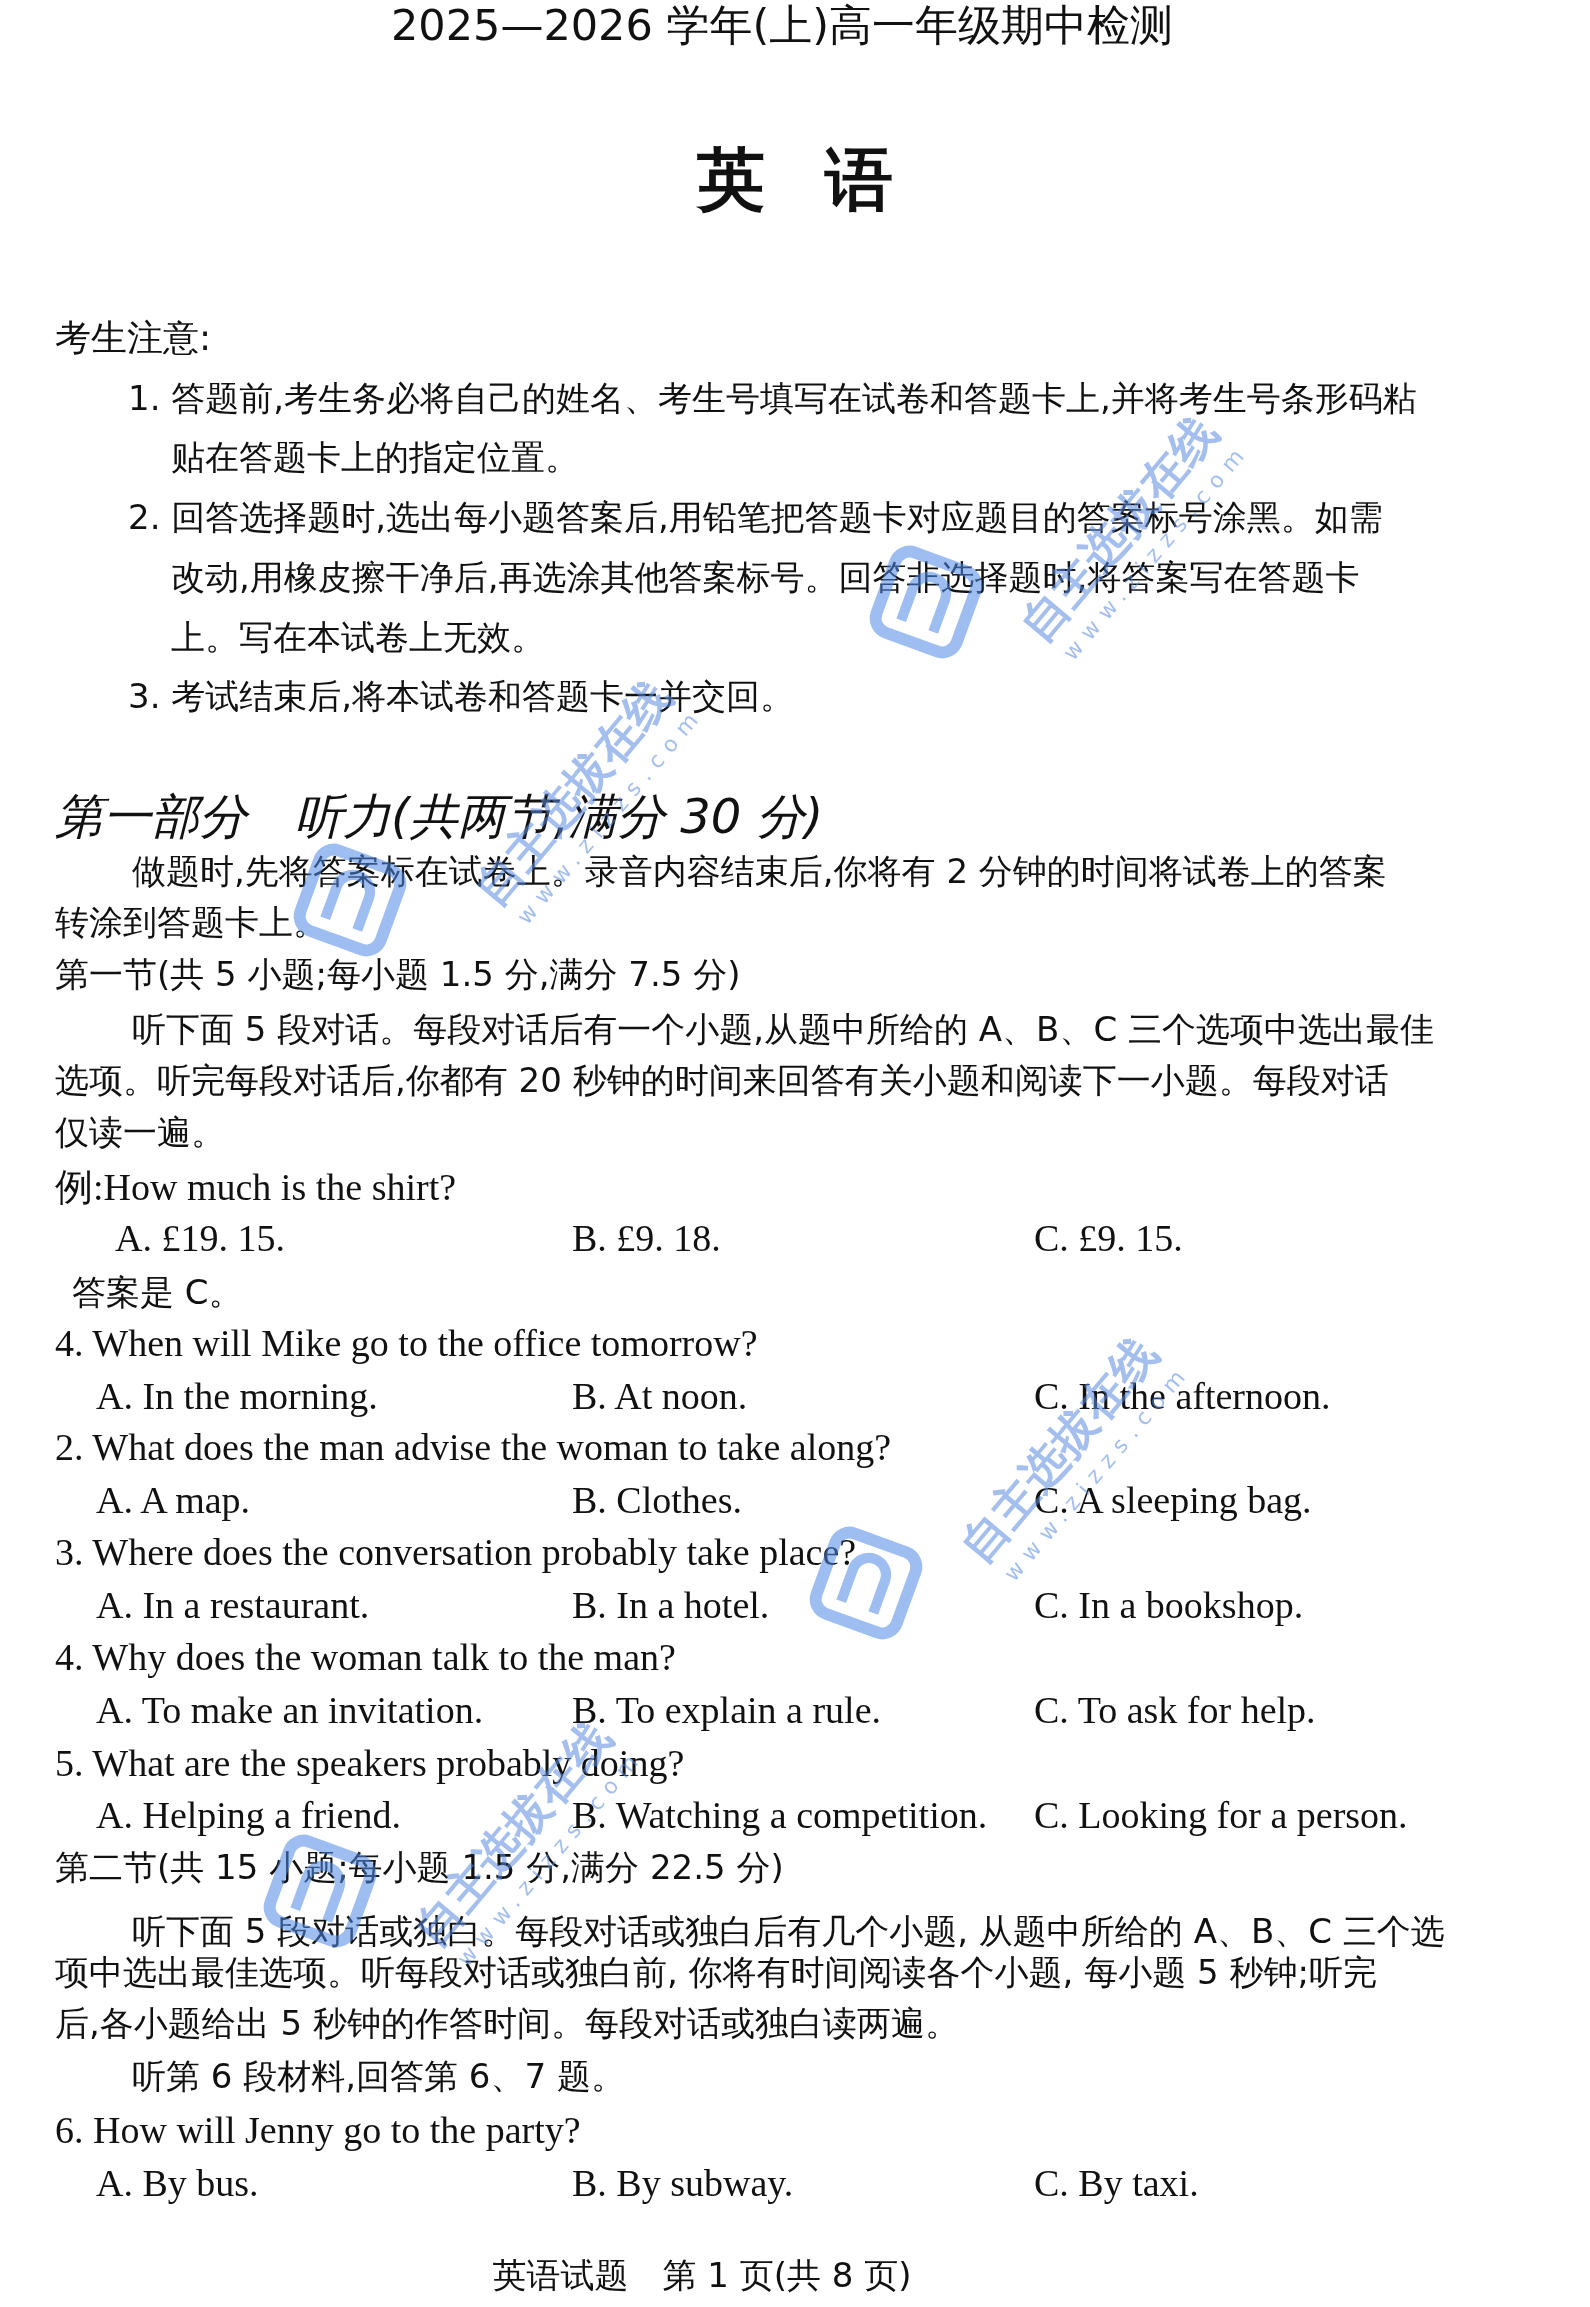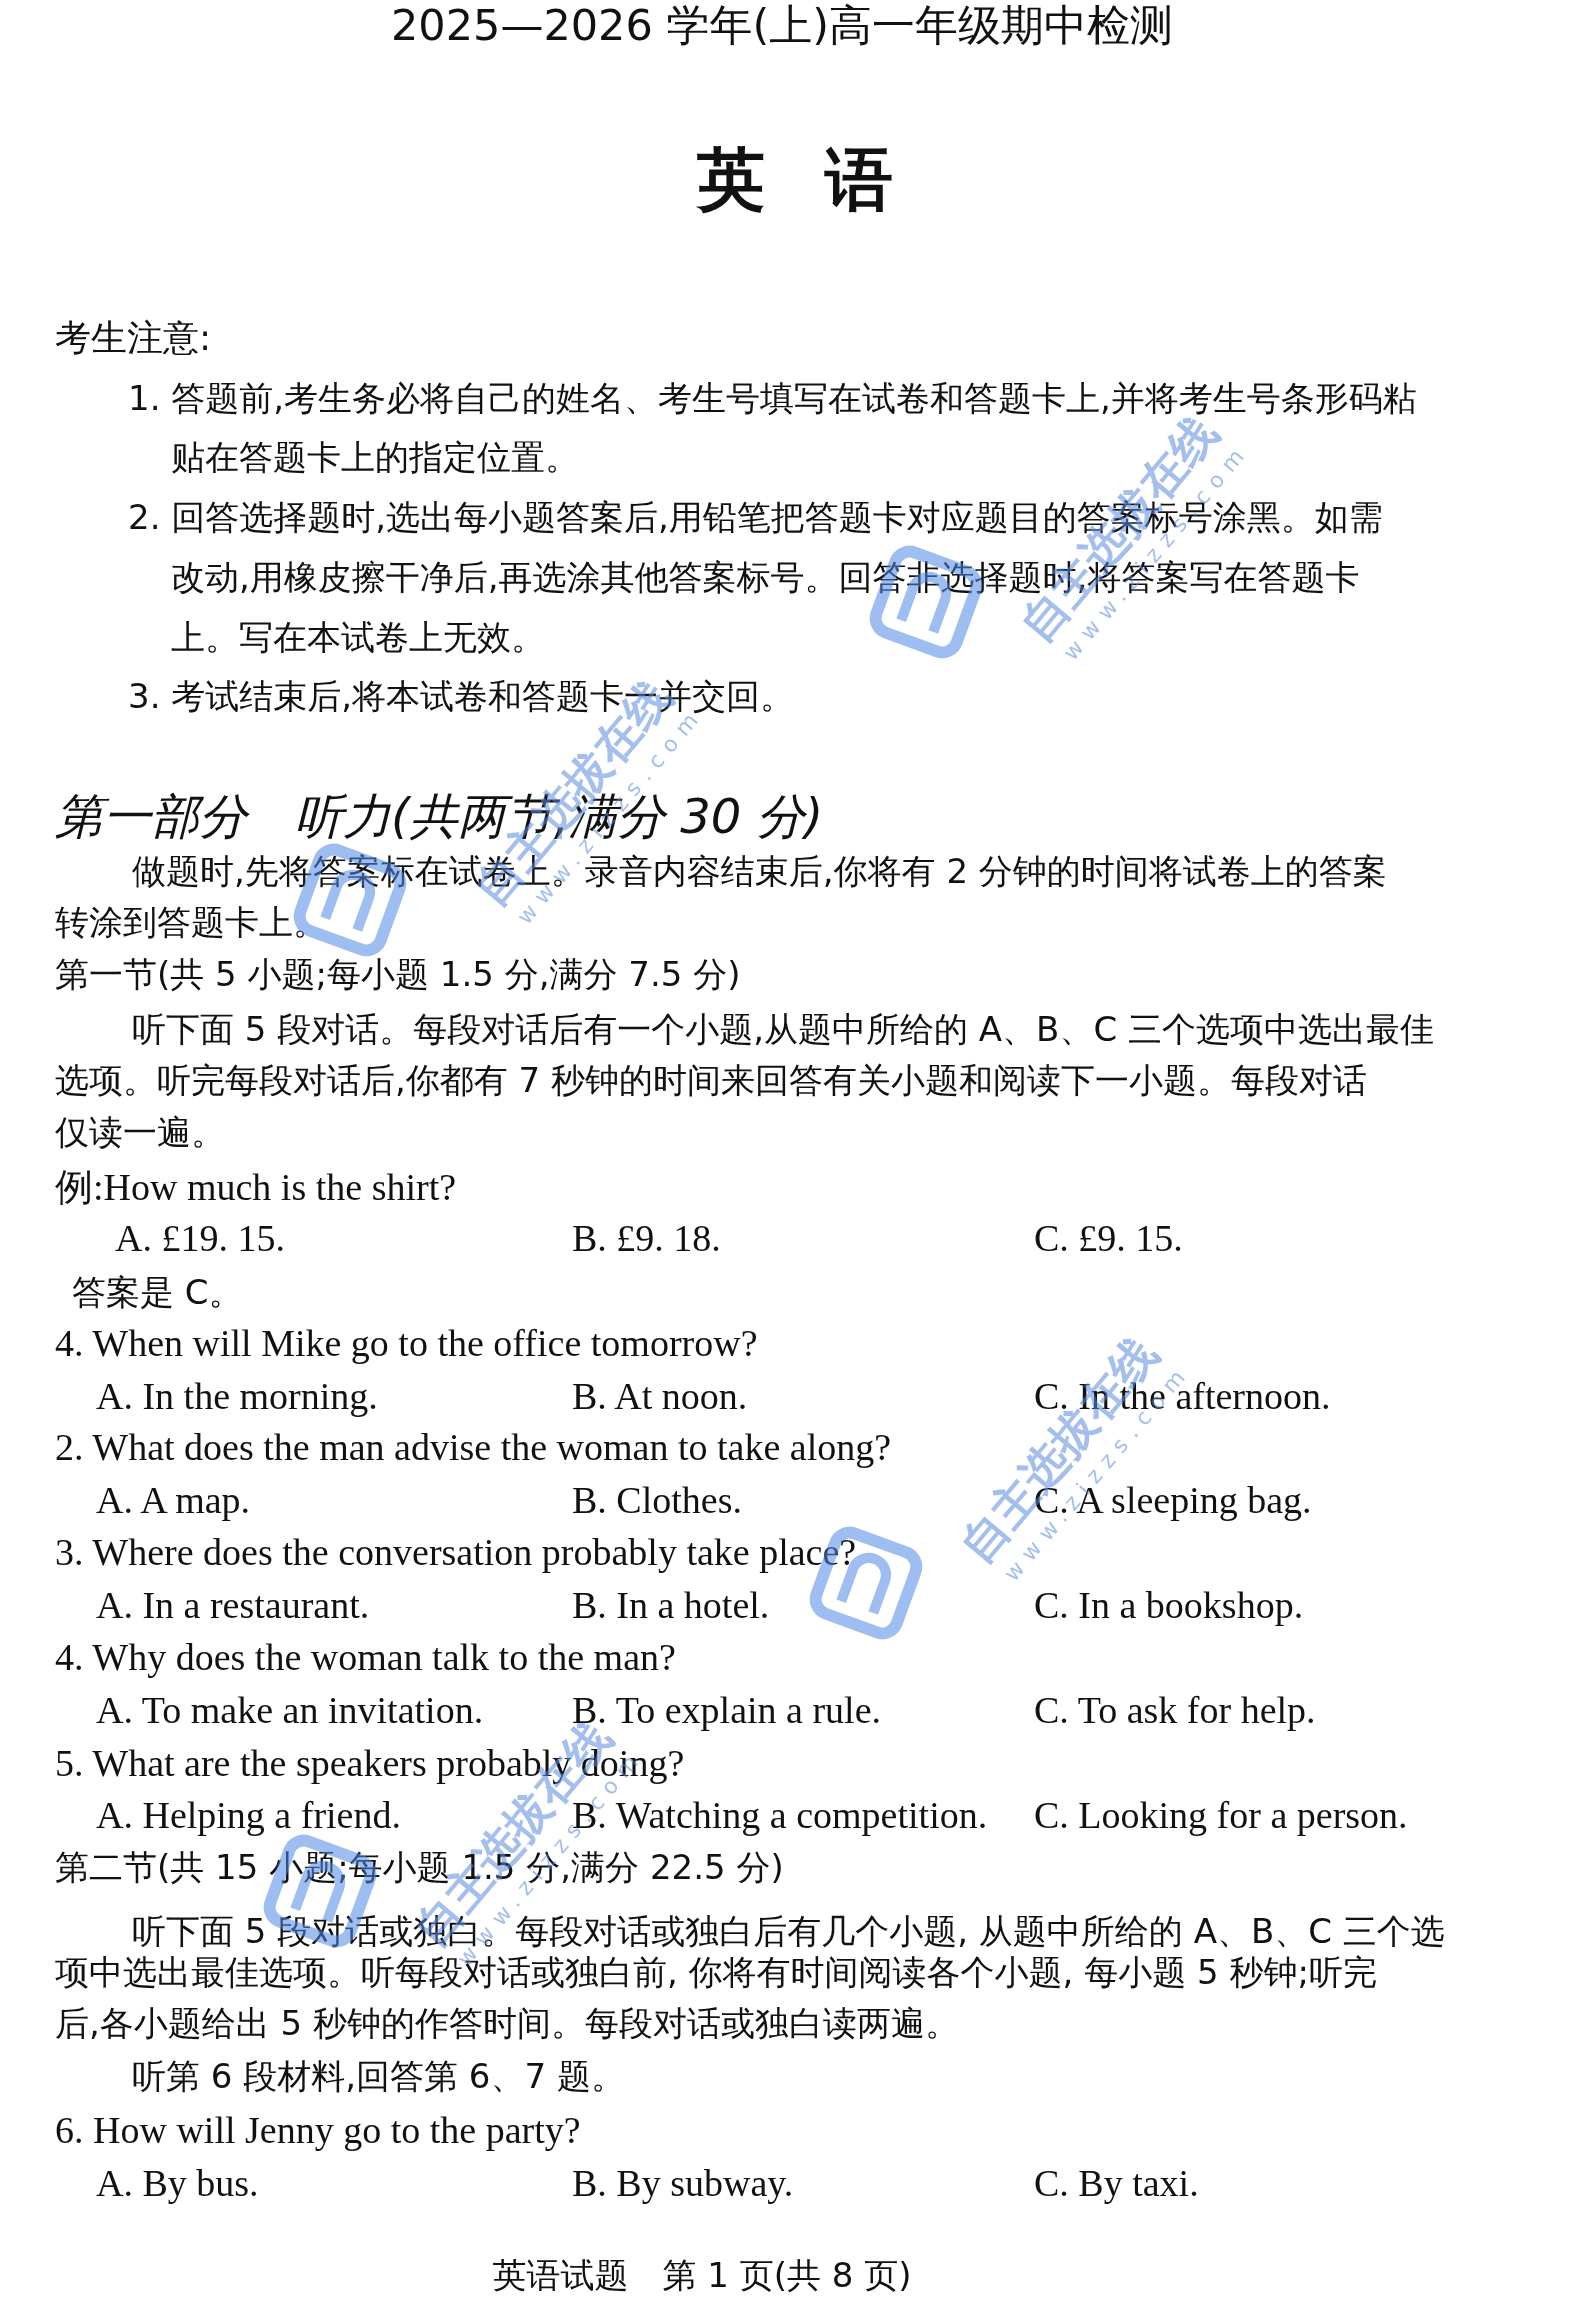--- a/index.html
+++ b/index.html
@@ -35,21 +35,21 @@
   <div class="line cn" style="top:555px;left:171px;">改动,用橡皮擦干净后,再选涂其他答案标号。回答非选择题时,将答案写在答题卡</div>
   <div class="line cn" style="top:615px;left:171px;">上。写在本试卷上无效。</div>
   <div class="line cn" style="top:674px;left:128px;">3. 考试结束后,将本试卷和答题卡一并交回。</div>
 
   <div class="line cn" style="top:794px;left:55px;font-size:48px;font-style:italic;">第一部分　听力(共两节,满分 30 分)</div>
   <div class="line cn" style="top:849px;left:132px;">做题时,先将答案标在试卷上。录音内容结束后,你将有 2 分钟的时间将试卷上的答案</div>
   <div class="line cn" style="top:900px;left:55px;">转涂到答题卡上。</div>
 
   <div class="line cn" style="top:952px;left:55px;">第一节(共 5 小题;每小题 1.5 分,满分 7.5 分)</div>
   <div class="line cn" style="top:1007px;left:132px;">听下面 5 段对话。每段对话后有一个小题,从题中所给的 A、B、C 三个选项中选出最佳</div>
-  <div class="line cn" style="top:1058px;left:55px;">选项。听完每段对话后,你都有 7 秒钟的时间来回答有关小题和阅读下一小题。每段对话</div>
+  <div class="line cn" style="top:1058px;left:55px;">选项。听完每段对话后,你都有 20 秒钟的时间来回答有关小题和阅读下一小题。每段对话</div>
   <div class="line cn" style="top:1110px;left:55px;">仅读一遍。</div>
 
   <div class="line en" style="top:1165px;left:55px;">例:How much is the shirt?</div>
   <div class="opt" style="top:1216px;left:115px;">A. £19. 15.</div>
   <div class="opt" style="top:1216px;left:572px;">B. £9. 18.</div>
   <div class="opt" style="top:1216px;left:1034px;">C. £9. 15.</div>
   <div class="line cn" style="top:1270px;left:55px;margin-left:17px;">答案是 C。</div>
 
   <div class="line en" style="top:1321px;left:55px;">4. When will Mike go to the office tomorrow?</div>
   <div class="opt" style="top:1374px;left:96px;">A. In the morning.</div>

